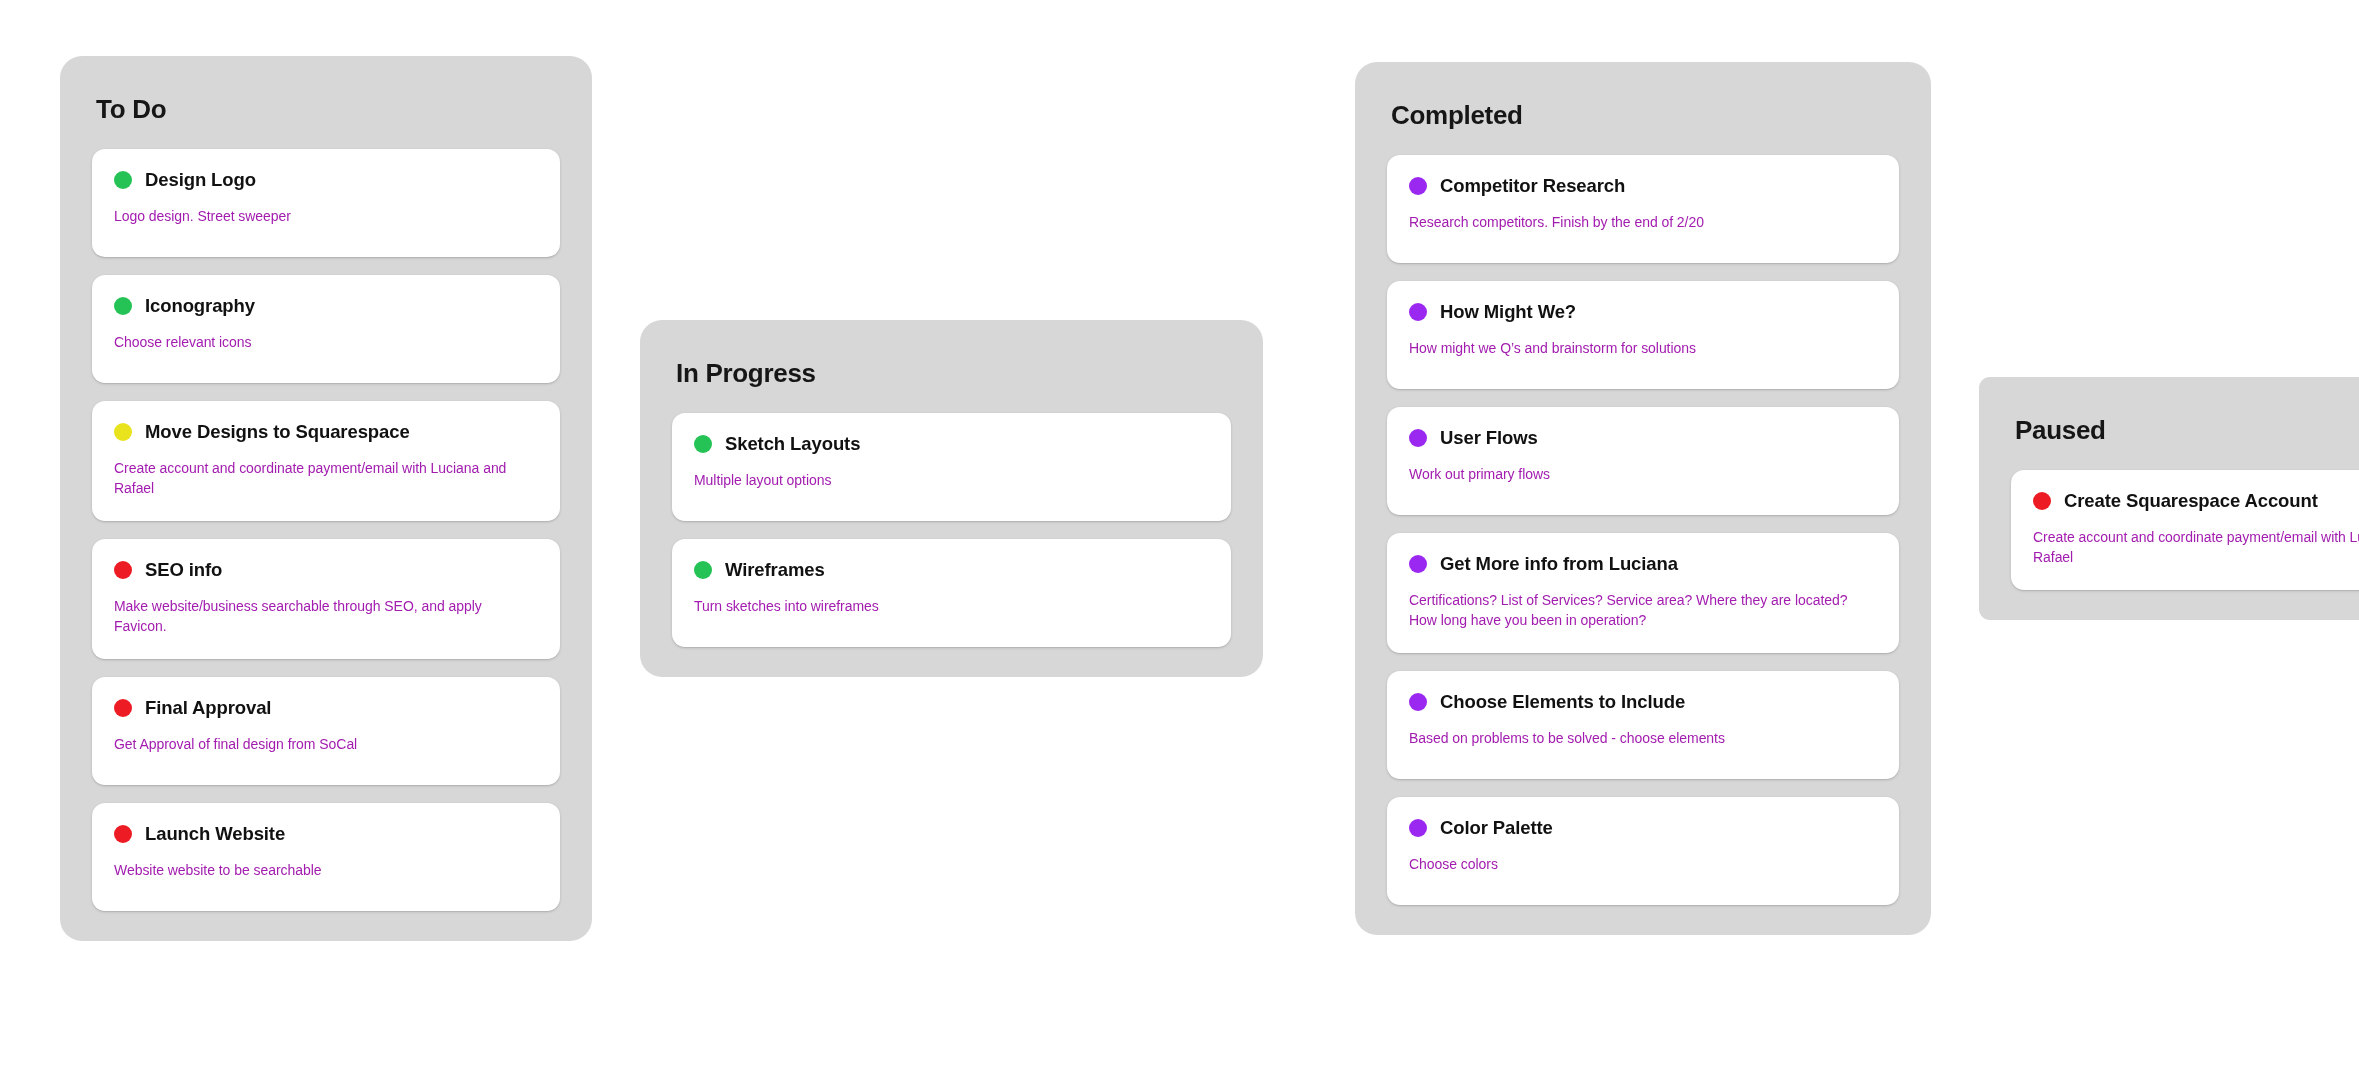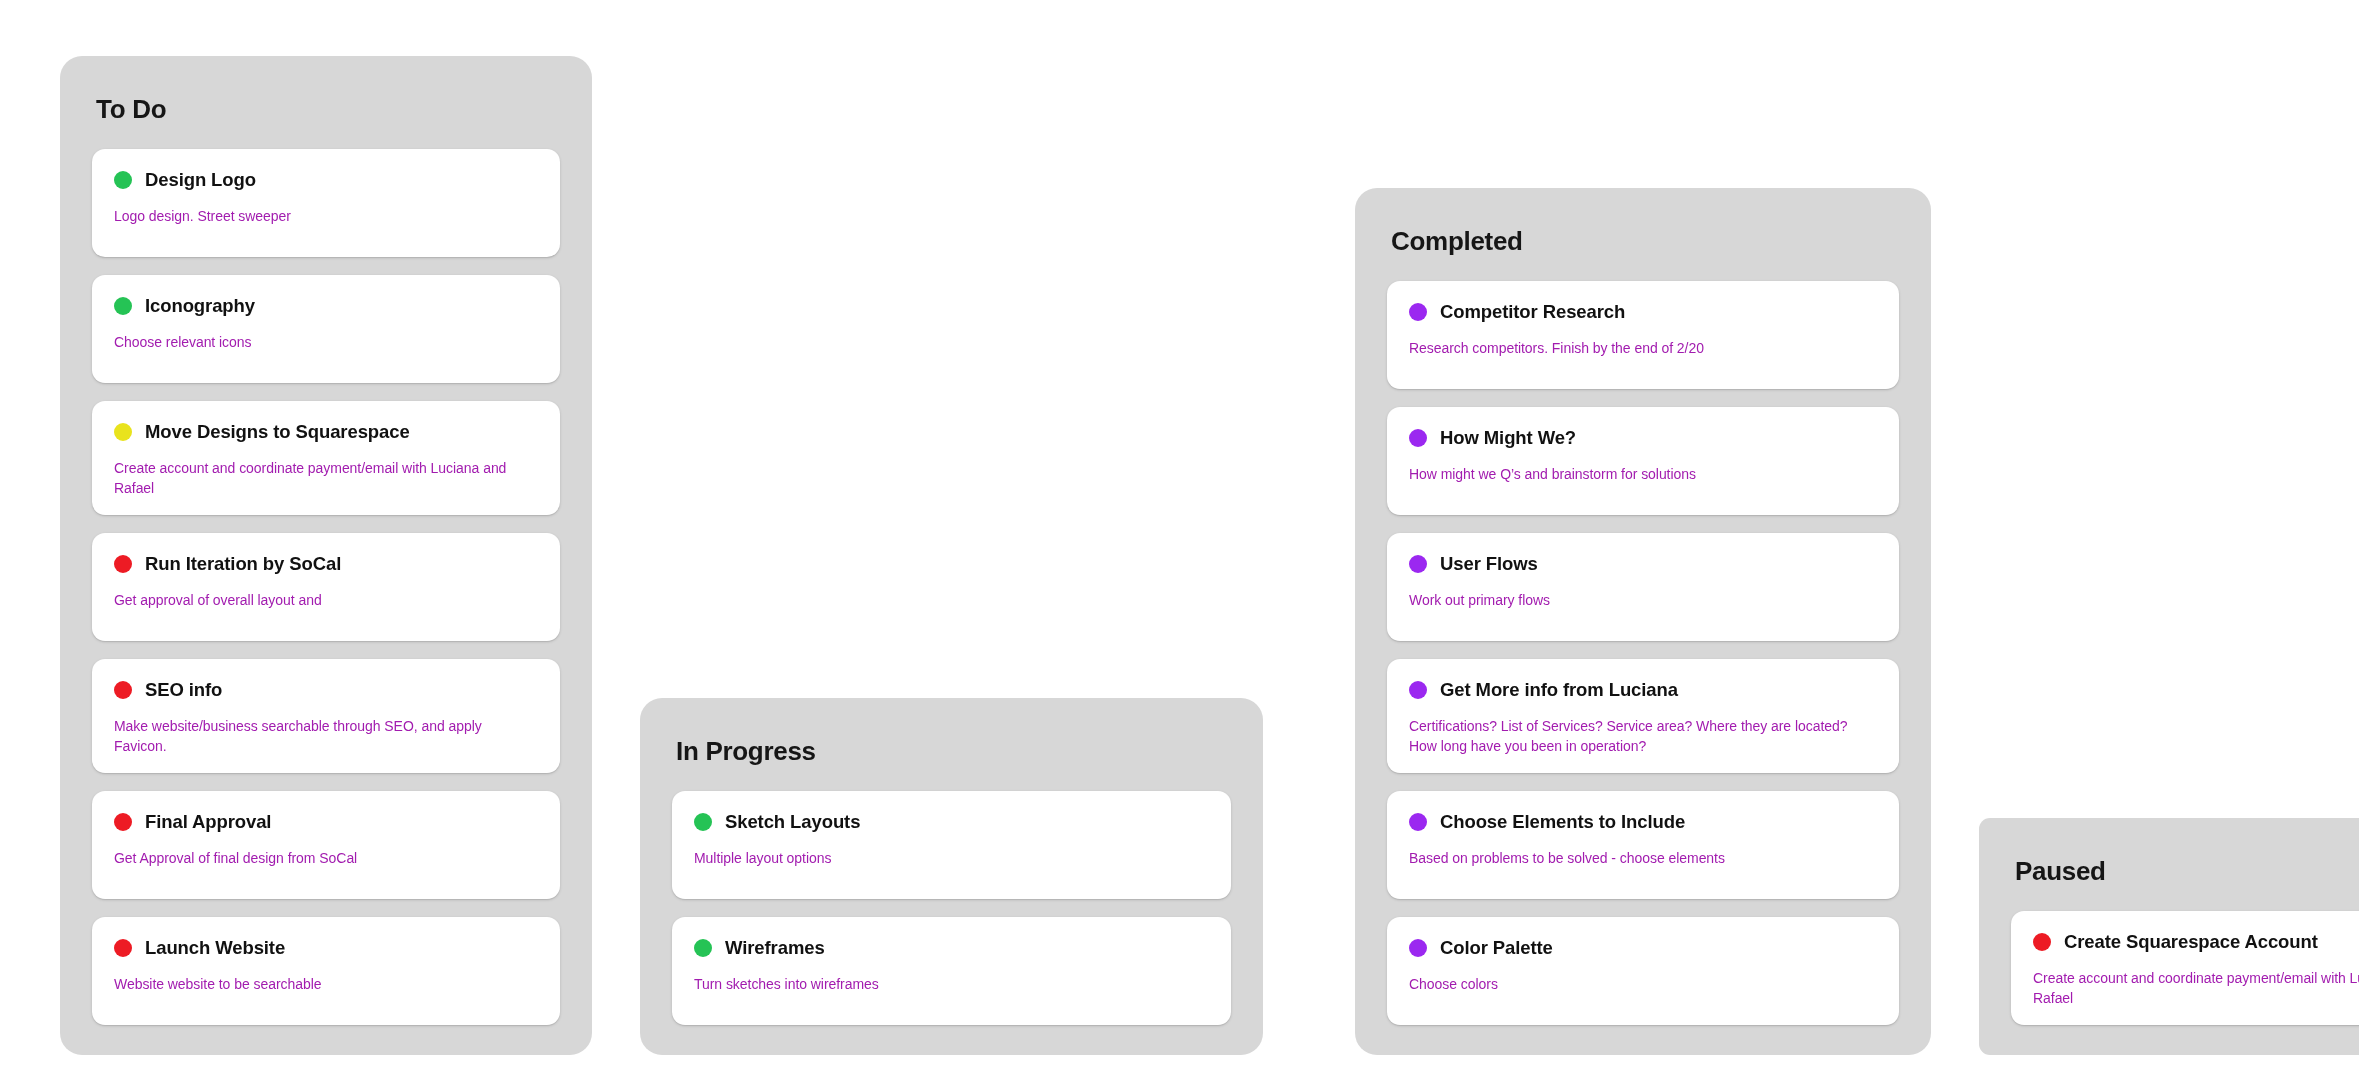--- a/index.html
+++ b/index.html
@@ -8,21 +8,21 @@
   html, body {
     width: 2359px;
     height: 1091px;
     background: #ffffff;
     font-family: "Liberation Sans", sans-serif;
     overflow: hidden;
   }
 
   #board {
     display: flex;
-    align-items: flex-end;
+    align-items: center;
     padding: 56px 0 0 60px;
     gap: 48px;
   }
 
   .column {
     background: #d7d7d7;
     border-radius: 22px;
     padding: 26px 32px 30px 32px;
     flex: 0 0 auto;
   }
@@ -37,21 +37,21 @@
 
   .card-list {
     display: flex;
     flex-direction: column;
     gap: 18px;
   }
 
   .card {
     background: #ffffff;
     border-radius: 13px;
-    padding: 20px 22px 16px 22px;
+    padding: 20px 22px 22px 22px;
     box-shadow: 0 1px 3px rgba(0,0,0,0.14), 0 1px 1px rgba(0,0,0,0.07);
     min-height: 108px;
     display: flex;
     flex-direction: column;
   }
 
   .card-head {
     display: flex;
     align-items: center;
     gap: 13px;
@@ -111,27 +111,20 @@
         <div class="card">
           <div class="card-head">
             <span class="dot" style="background: rgb(233, 227, 29);"></span>
             <span class="card-title">Move Designs to Squarespace</span>
           </div>
           <div class="card-desc">Create account and coordinate payment/email with Luciana and Rafael</div>
         </div>
         <div class="card">
           <div class="card-head">
             <span class="dot" style="background: rgb(237, 27, 36);"></span>
-            <span class="card-title">Run Iteration by SoCal</span>
-          </div>
-          <div class="card-desc">Get approval of overall layout and</div>
-        </div>
-        <div class="card">
-          <div class="card-head">
-            <span class="dot" style="background: rgb(237, 27, 36);"></span>
             <span class="card-title">SEO info</span>
           </div>
           <div class="card-desc">Make website/business searchable through SEO, and apply Favicon.</div>
         </div>
         <div class="card">
           <div class="card-head">
             <span class="dot" style="background: rgb(237, 27, 36);"></span>
             <span class="card-title">Final Approval</span>
           </div>
           <div class="card-desc">Get Approval of final design from SoCal</div>

